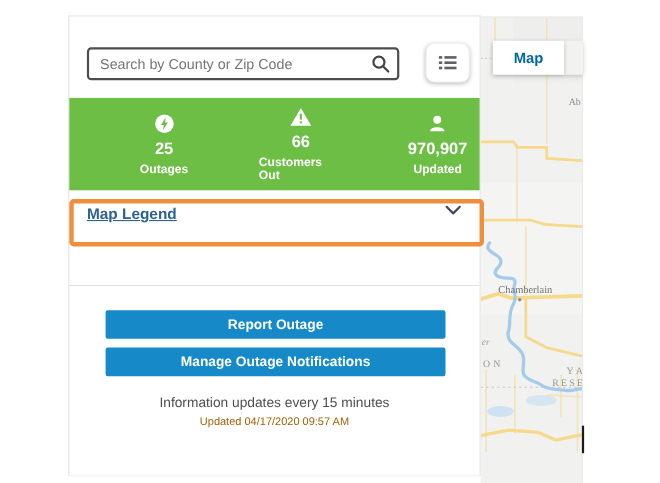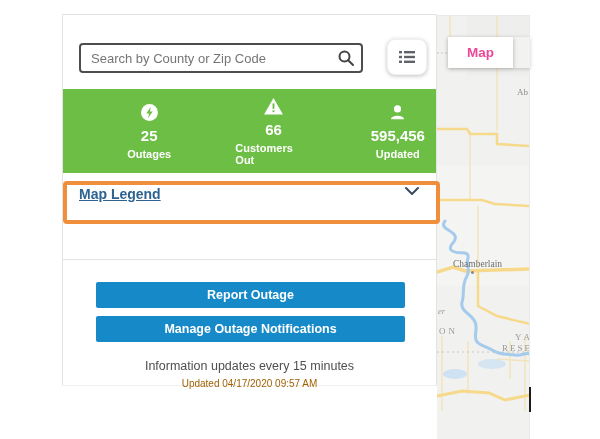--- a/index.html
+++ b/index.html
@@ -4,21 +4,21 @@
 <style>
   :root{
     --green:#6dbe45; --btn-blue:#1689c9; --toggle-blue:#2ba3dc;
     --link-blue:#2d6390; --orange:#ef8e3b;
   }
   *{box-sizing:border-box; margin:0; padding:0;}
   body{font-family:"Liberation Sans",sans-serif; background:#fff;}
   #screen{position:relative; width:600px; height:439px; background:#fff; overflow:hidden;}
 
   
-  .panel{position:absolute; left:62px; top:14px; width:375px; height:372px;
+  .panel{position:absolute; left:62px; top:14px; width:375px; height:419px;
          background:#fff; border:1px solid #e3e3e3; border-bottom-color:#f0f0f0;}
   .search-wrap{position:absolute; left:16px; top:28px; width:284px; height:30px;}
   .search-input{width:100%; height:100%; border:2px solid #4d4d4d; border-radius:4px;
          padding:0 30px 0 10px; font-family:"Liberation Sans",sans-serif;
          font-size:13px; color:#333; outline:none;}
   .search-input::placeholder{color:#757575; opacity:1;}
   .search-icon{position:absolute; right:8px; top:6px; width:18px; height:18px; cursor:pointer;}
   .list-btn{position:absolute; left:324px; top:24px; width:40px; height:36px; background:#fff;
          border:1px solid #f1f1f1; border-radius:8px; box-shadow:0 1px 4px rgba(0,0,0,.25);
          display:flex; align-items:center; justify-content:center; cursor:pointer;}
@@ -69,21 +69,21 @@
   .lab-citydot{position:absolute; left:34px; top:255px; width:3px; height:3px;
          border-radius:50%; background:#8a8a8a;}
   .lab-ab{left:80px; top:71px;}
   .lab-on{left:2px; top:264px; letter-spacing:3px; color:#9a9a9a;margin-top:46px;}
   .lab-er{left:1px; top:290px; font-style:italic; color:#9a9a9a; font-size:8.5px;}
   .lab-ya{left:78px; top:316px; letter-spacing:3px; color:#9a9a9a;}
   .lab-rese{left:65px; top:327px; letter-spacing:2px; color:#9a9a9a;}
 
   .tab-map{position:absolute; left:448px; top:37px; width:65px; height:31px; background:#fff;
          box-shadow:0 1px 4px rgba(0,0,0,.3); z-index:10; display:flex; align-items:center;
-         justify-content:center; font-size:13.5px; font-weight:700; color:#ec4899; cursor:pointer;}
+         justify-content:center; font-size:13.5px; font-weight:700; color:#0369a1; cursor:pointer;}
   .tab-partial{position:absolute; left:513px; top:37px; width:17px; height:31px;
          background:#f2f2f1; box-shadow:0 1px 4px rgba(0,0,0,.2); z-index:9;}
   .scroll-artifact{position:absolute; left:529px; top:387px; width:2px; height:25px;
          background:#1c1c1c;}
 </style>
 </head>
 <body>
 
 <div id="screen">
 
@@ -172,21 +172,21 @@
           <rect x="9.1" y="12.6" width="1.8" height="1.8" fill="#6dbe45"></rect>
         </svg>
         <div class="val">66</div>
         <div class="lab">Customers Out</div>
       </div>
       <div class="stat">
         <svg class="ic" width="19" height="19" viewBox="0 0 18 18">
           <circle cx="9" cy="5.6" r="3.4" fill="#fff"></circle>
           <path d="M2.8 15.5 C2.8 10.8 15.2 10.8 15.2 15.5 Z" fill="#fff"></path>
         </svg>
-        <div class="val">595,456</div>
+        <div class="val">970,907</div>
         <div class="lab">Updated</div>
       </div>
     </div>
 
     <div class="legend-row">
       <a class="legend-link">Map Legend</a>
       <svg class="chev" viewBox="0 0 16 10">
         <path d="M2 2 L8 8 L14 2" fill="none" stroke="#3d4a5c" stroke-width="2" stroke-linecap="round" stroke-linejoin="round"></path>
       </svg>
     </div>

